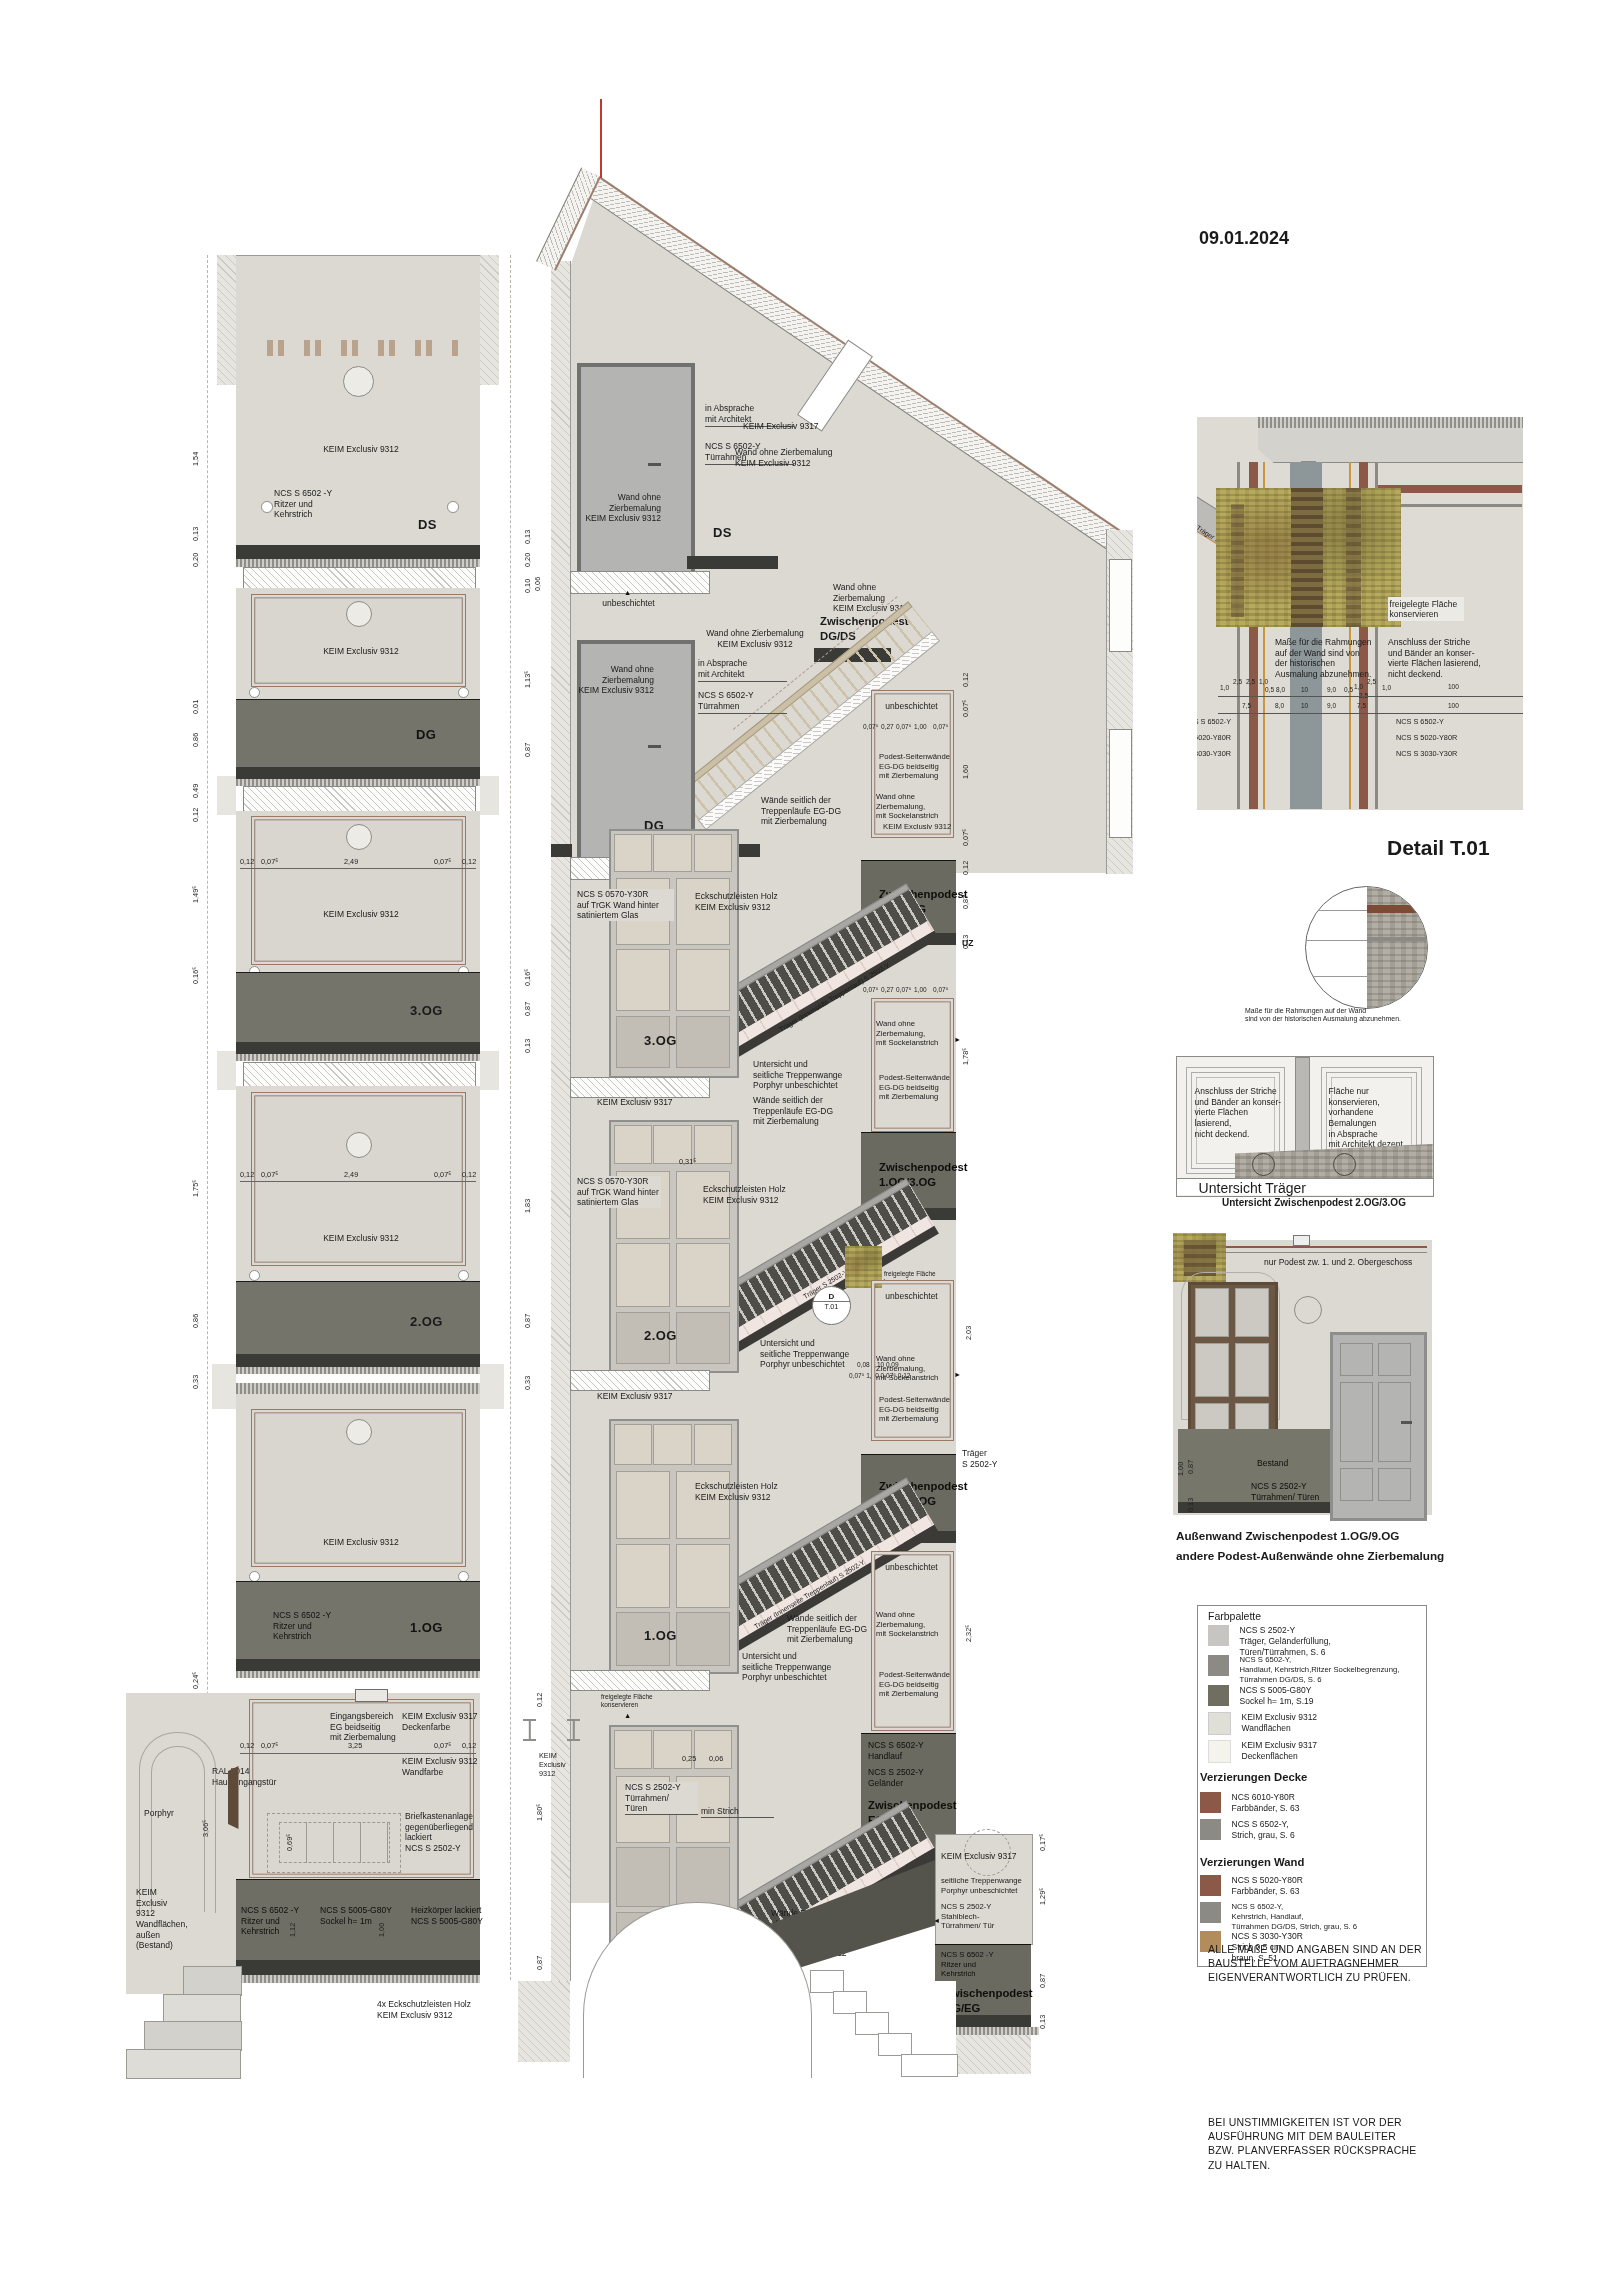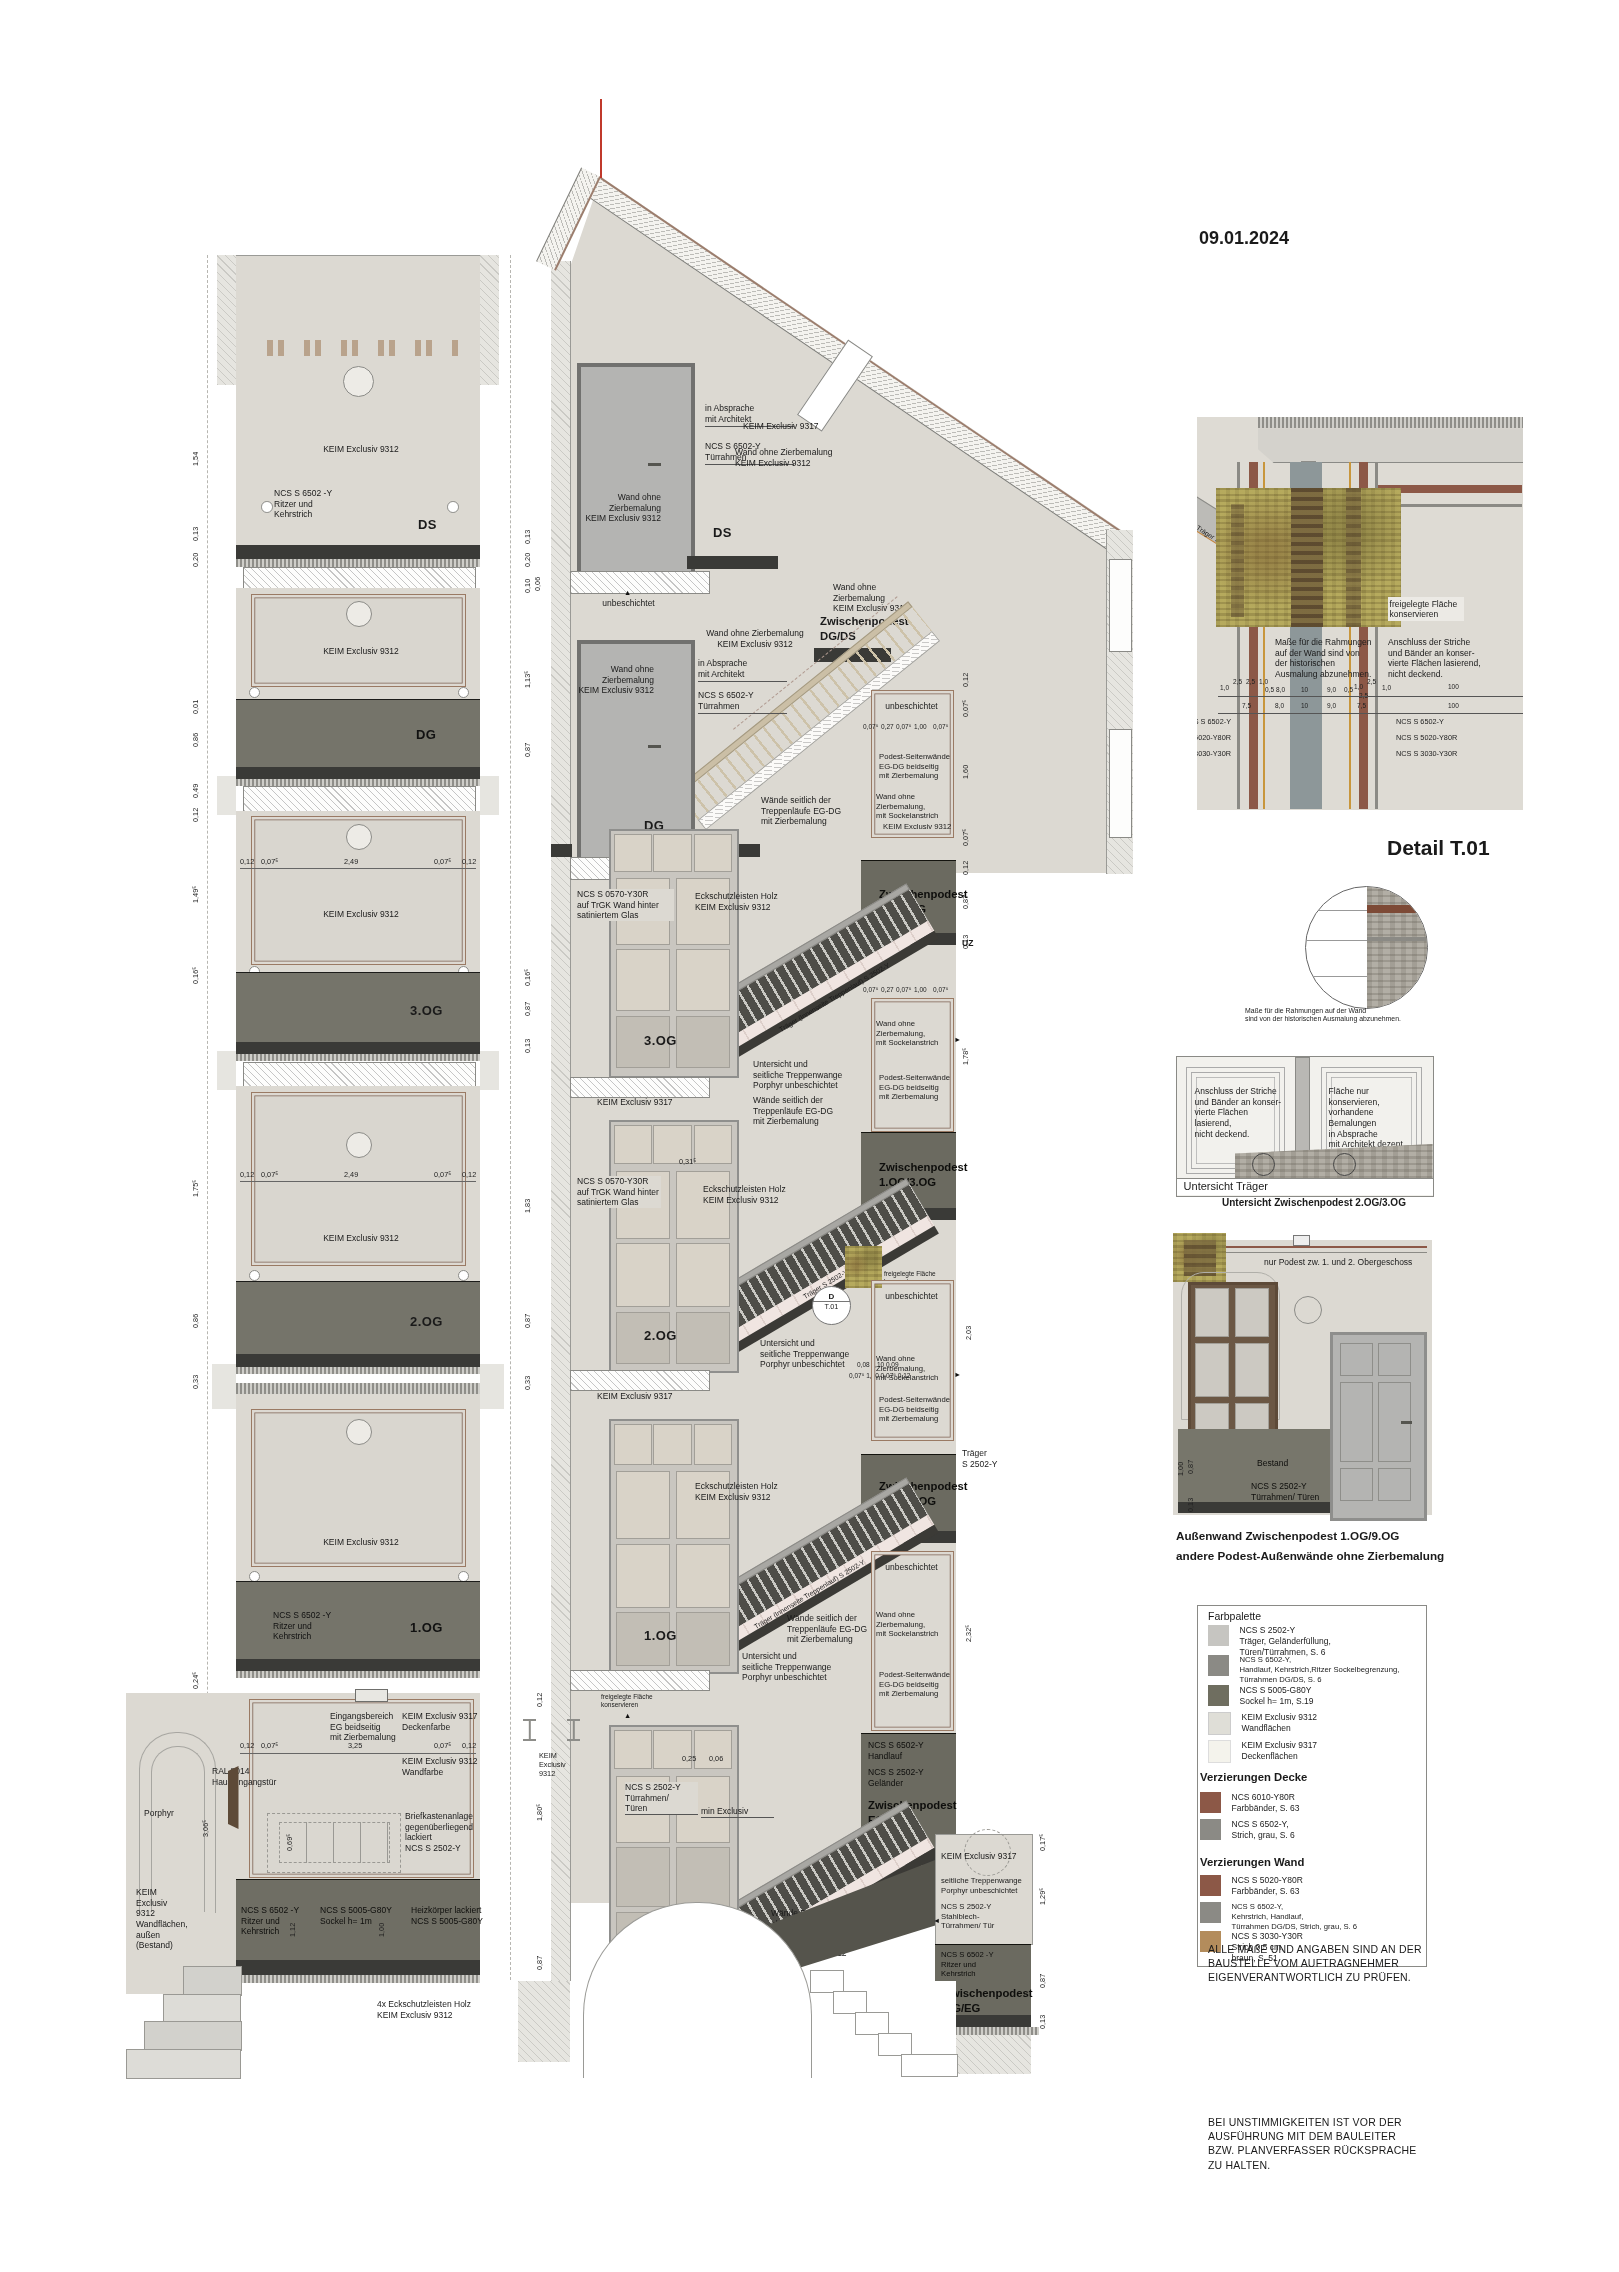--- a/index.html
+++ b/index.html
@@ -506,21 +506,21 @@
     <div class="pane" style="left:4.9px;top:49px;width:52px;height:65px"></div>
     <div class="pane" style="left:65px;top:49px;width:52px;height:65px"></div>
     <div class="spanel" style="left:4.9px;top:120px;width:52px;height:58px"></div>
     <div class="spanel" style="left:65px;top:120px;width:52px;height:58px"></div>
     <div class="spanel" style="left:4.9px;top:185px;width:52px;height:52px"></div>
     <div class="spanel" style="left:65px;top:185px;width:52px;height:52px"></div>
   </div>
   <div class="lbl" style="left:625px;top:1782px;width:73px;background:#dcd9d2;border-bottom:0.8px solid #555">NCS S 2502-Y
 Türrahmen/
 Türen</div>
-  <div class="lbl" style="left:701px;top:1806px;width:73px;border-bottom:0.8px solid #555">min Exclusiv</div>
+  <div class="lbl" style="left:701px;top:1806px;width:73px;border-bottom:0.8px solid #555">min Strich</div>
   <div class="dim" style="left:682px;top:1754px"><span>0,25</span></div>
   <div class="dim" style="left:709px;top:1754px"><span>0,06</span></div>
   <div class="tag" style="left:641px;top:1928px">EG</div>
   <div class="lbl" style="left:771px;top:1908px;width:138px">Wände EG-UG/Ausgang Hof
 ohne Zierbemalung</div>
   <div class="lbl" style="left:771px;top:1937px;width:117px">Eckschutzleisten Holz
 KEIM Exclusiv 9312</div>
 
   <div class="abs" style="left:705px;top:1855px;width:243px;height:121px;background:#55544c;clip-path:polygon(100% 0,100% 55%,28% 100%,0 100%,0 78%)"></div>
 
@@ -669,21 +669,21 @@
       <div class="lbl" style="left:152px;top:29px;width:89px">Fläche nur konservieren,
 vorhandene Bemalungen
 in Absprache
 mit Architekt dezent
 ergänzen.</div>
 
       <div class="abs concrete" style="left:58px;top:87px;width:198px;height:34px;clip-path:polygon(0 28%,100% 0,100% 100%,0 100%)"></div>
       <div class="circ-s" style="left:75px;top:96px;width:21px;height:21px;background:rgba(0,0,0,0);border-color:#444"></div>
       <div class="circ-s" style="left:156px;top:96px;width:21px;height:21px;background:rgba(0,0,0,0);border-color:#444"></div>
       <div class="abs" style="left:0;top:121px;width:256px;height:16px;background:#fff;border-top:0.8px solid #8a8a86"></div>
-      <div class="lbl" style="left:7px;top:123px;font-size:11px">Untersicht Träger</div>
+      <div class="lbl" style="left:22px;top:123px;font-size:14px">Untersicht Träger</div>
     </div>
   </div>
   <div class="abs b" style="left:1222px;top:1197px;font-size:10px">Untersicht Zwischenpodest 2.OG/3.OG</div>
 
   <div class="abs" style="left:1173px;top:1233px;width:259px;height:288px">
     <div class="abs" style="left:0;top:6.5px;width:259px;height:275px;background:#dcd9d2"></div>
     <div class="abs mural" style="left:0;top:0;width:53px;height:49px">
       <div class="abs mural-d" style="left:11.3px;top:6.5px;width:32px;height:36px;opacity:.8"></div>
     </div>
     <div class="abs" style="left:53px;top:13px;width:201px;height:2.4px;background:#8c5847"></div>

